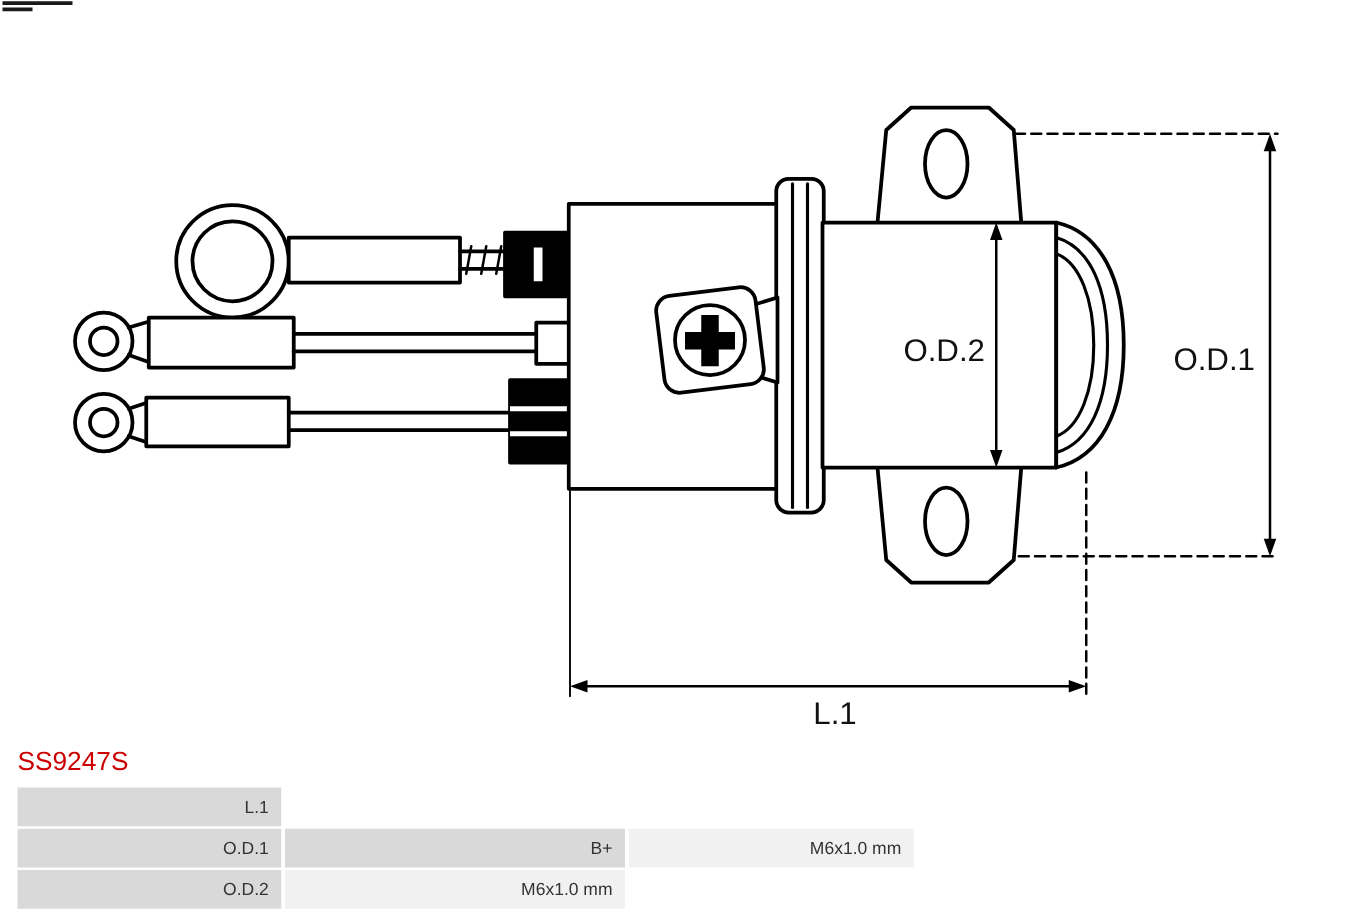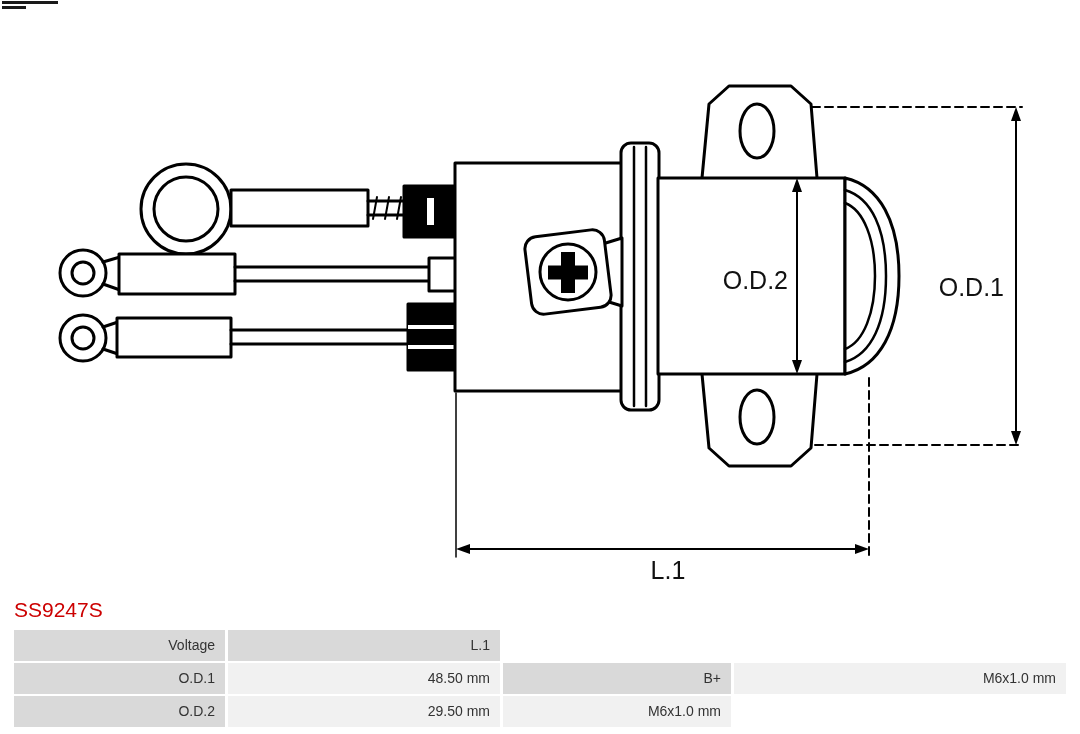--- a/index.html
+++ b/index.html
@@ -135,29 +135,26 @@
         <text x="668" y="579" text-anchor="middle">L.1</text>
       </g>
 
     </g>
   </svg>
 
   <div class="part-number">SS9247S</div>
 
   <div class="spec-table">
     <div class="spec-row">
-      <div class="cell label">Voltage</div>
       <div class="cell label">L.1</div>
     </div>
     <div class="spec-row">
       <div class="cell label">O.D.1</div>
-      <div class="cell value">48.50 mm</div>
       <div class="cell label">B+</div>
       <div class="cell value">M6x1.0 mm</div>
     </div>
     <div class="spec-row">
       <div class="cell label">O.D.2</div>
-      <div class="cell value">29.50 mm</div>
       <div class="cell value">M6x1.0 mm</div>
     </div>
   </div>
 
 </div>
 
 </body></html>

